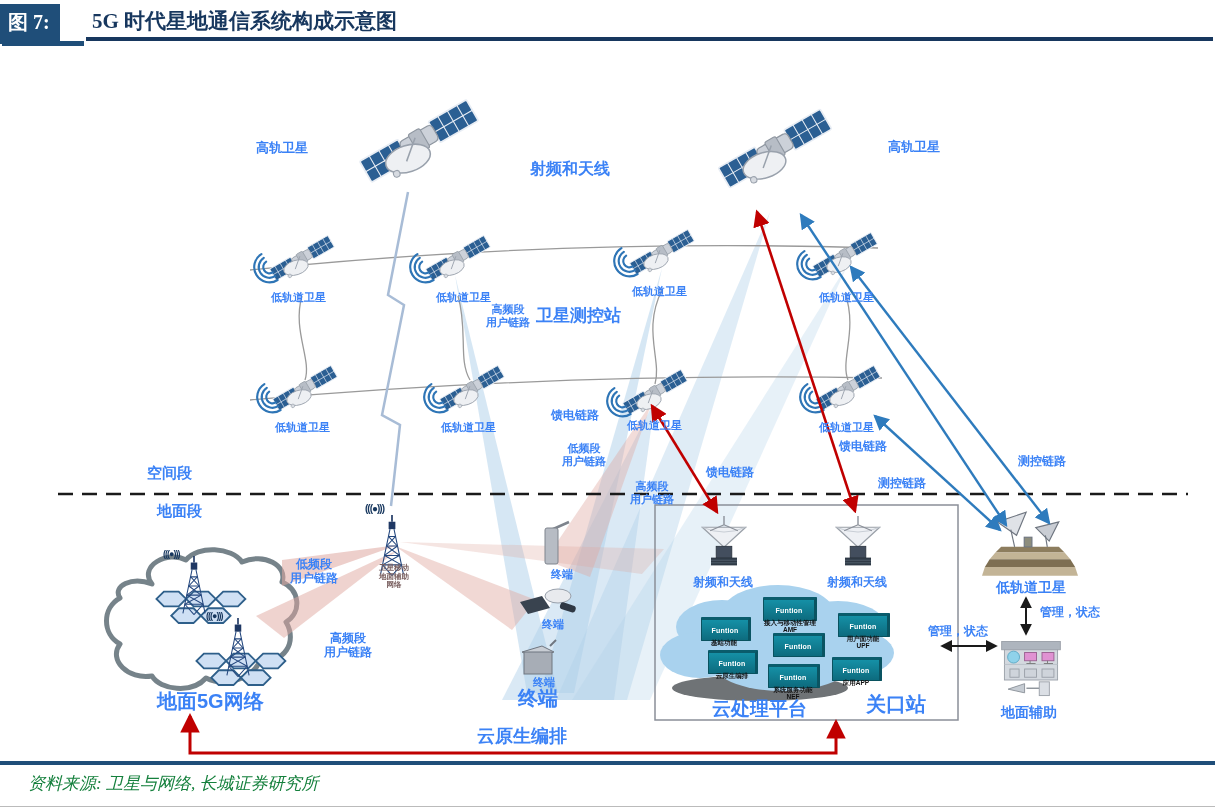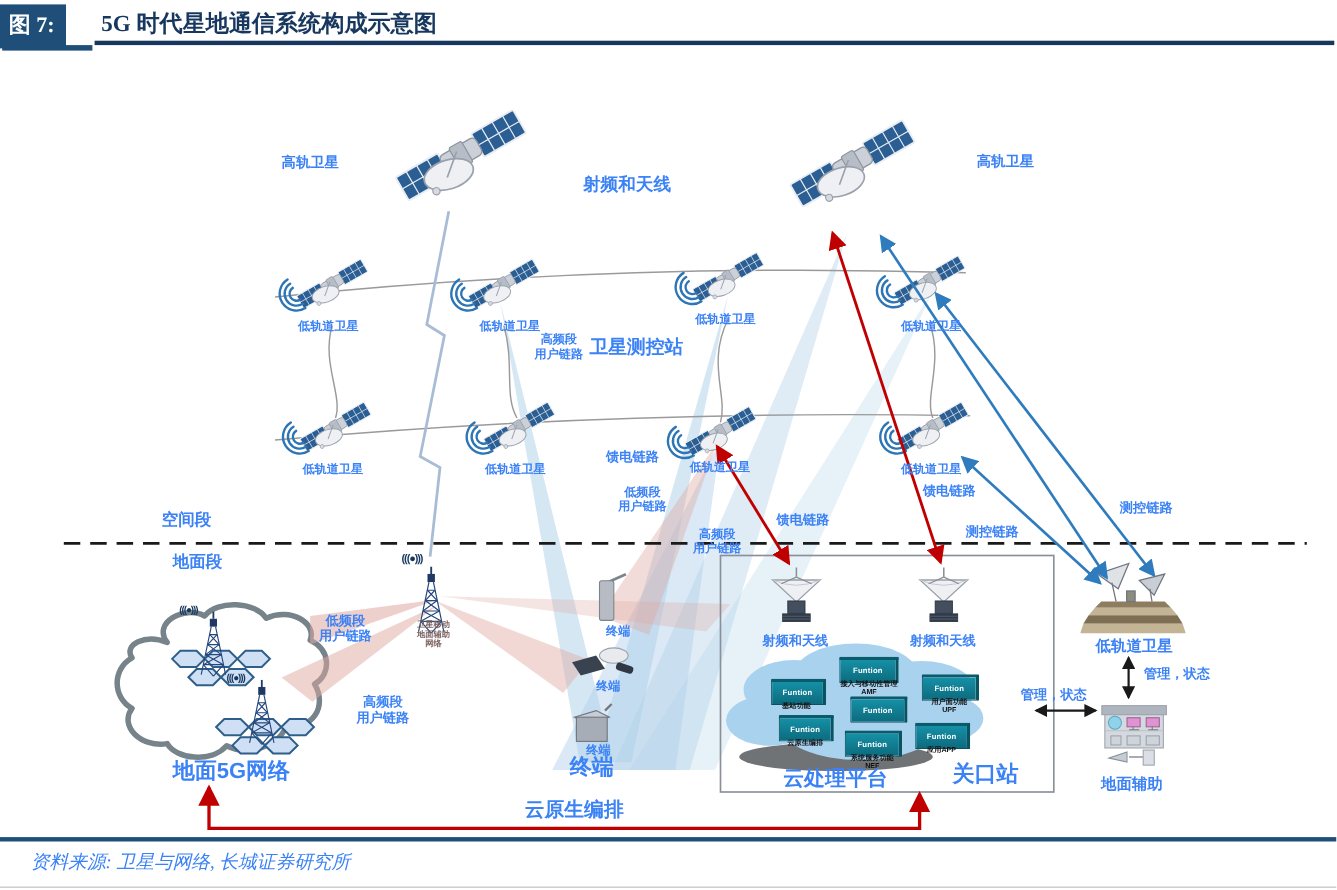--- a/index.html
+++ b/index.html
@@ -9,21 +9,21 @@
   .lbl{position:absolute;font-weight:bold;color:#3b82f6;white-space:pre-line;line-height:1.14;z-index:3}
   .ctr{text-align:center}
   .fig-box{position:absolute;left:0;top:4px;background:#1F4E79;color:#fff;font-weight:bold;
            font-size:20px;padding:5px 10px 8px 8px;z-index:4;font-family:"Liberation Serif",serif}
   .fig-title{position:absolute;left:92px;top:7px;color:#17375E;font-weight:bold;font-size:21px;
              z-index:4;font-family:"Liberation Serif",serif}
   .header-rule{position:absolute;left:86px;top:37px;width:1127px;height:4px;background:#17375E;z-index:4}
   .header-substrip{position:absolute;left:2px;top:41px;width:82px;height:5px;background:#1F4E79;z-index:4}
   .footer-rule{position:absolute;left:0;top:761px;width:1215px;height:4px;background:#1F4E79;z-index:4}
   .source{position:absolute;left:28px;top:772px;font-family:"Liberation Serif",serif;font-style:italic;
-          font-size:17px;color:#3b82f6;z-index:4}
+          font-size:17px;color:#15803d;z-index:4}
   .bottom-line{position:absolute;left:0;top:806px;width:1215px;height:1px;background:#bbb;z-index:4}
   .fbox{position:absolute;z-index:3;background:linear-gradient(180deg,#1590a6,#0d6b7e);
         border:1px solid #09525f;border-top:3px solid #0a5c6c;border-right:3px solid #0a5462;
         color:#fff;font-size:7px;font-weight:bold;letter-spacing:.2px;
         display:flex;align-items:center;justify-content:center;border-radius:1px}
   .fcap{position:absolute;z-index:3;font-size:6.5px;font-weight:bold;color:#111;text-align:center;
         white-space:pre-line;line-height:1.15}
   .waves-glyph{color:#17375E;letter-spacing:-1px;font-size:9px}
 </style>
 </head>

